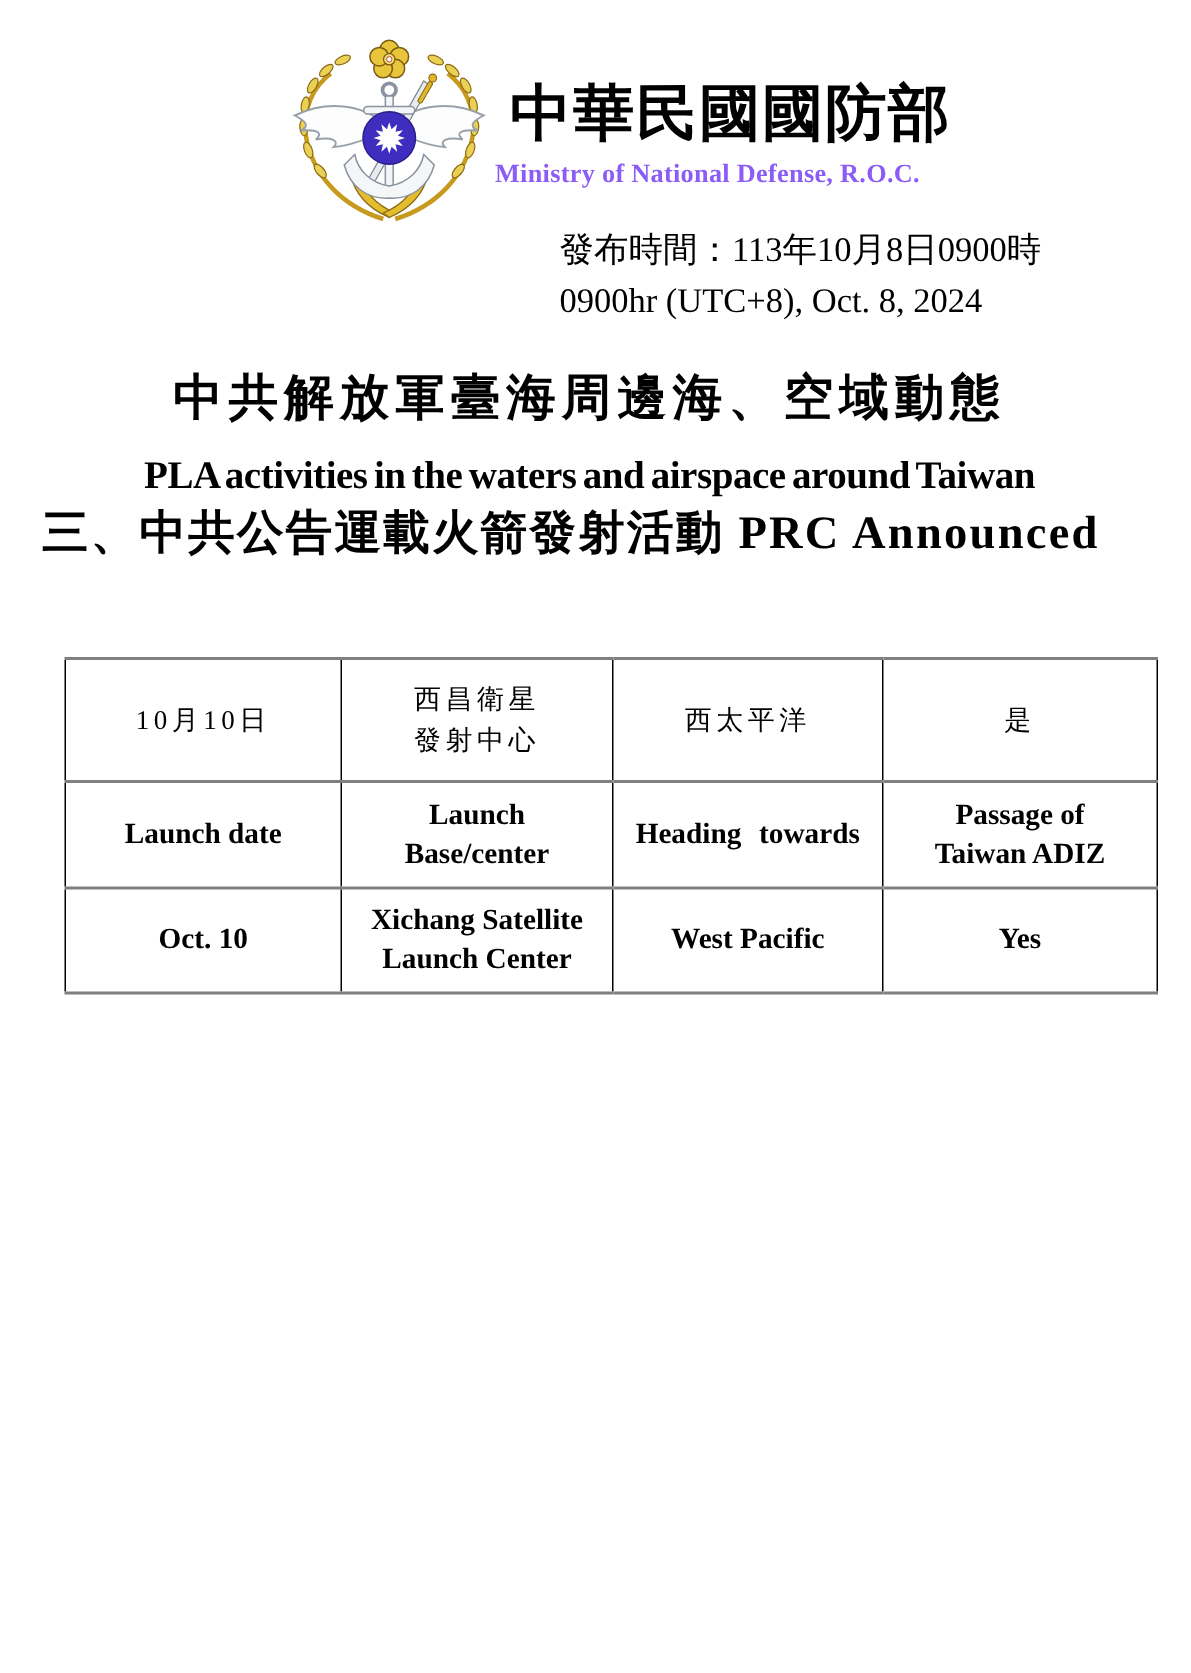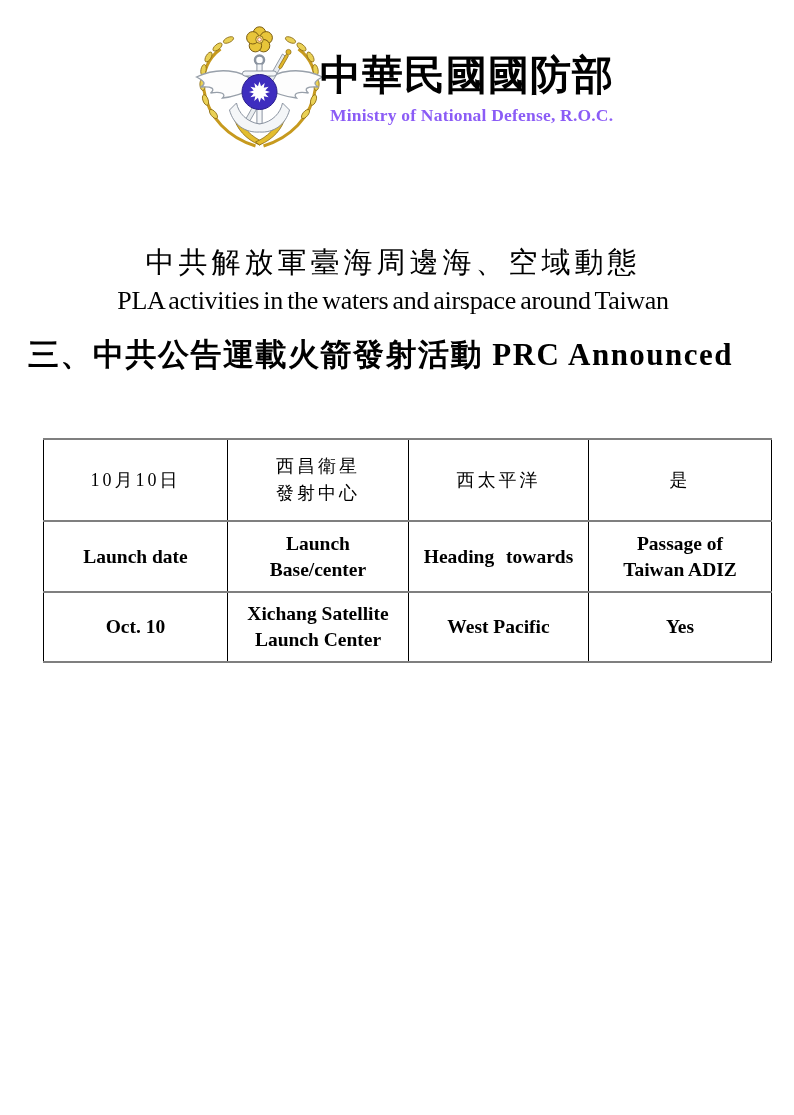--- a/index.html
+++ b/index.html
@@ -3,34 +3,34 @@
 <meta charset="utf-8">
 <style>
   html,body{margin:0;padding:0;background:#fff;}
   .page{
     position:relative;width:794px;height:1115px;background:#fff;
     font-family:"Liberation Serif","DejaVu Serif",serif;color:#000;overflow:hidden;
   }
   
   .emblem{position:absolute;left:189px;top:26px;width:141px;height:124px;}
   .org-zh{
-    position:absolute;left:320px;top:52px;font-size:41px;font-weight:bold;
+    position:absolute;left:340px;top:52px;font-size:41px;font-weight:bold;
     letter-spacing:1px;white-space:nowrap;line-height:1.15;
   }
   .org-en{
     position:absolute;left:330px;top:105px;font-size:17.5px;font-weight:bold;
     color:#8b5cf6;letter-spacing:0.2px;white-space:nowrap;
   }
   
   .release{position:absolute;left:373px;top:150px;font-size:23px;line-height:34px;}
   .release div{white-space:nowrap;}
   
   .main-title{position:absolute;left:0;top:243px;width:786px;text-align:center;}
-  .main-title .zh{font-size:29px;font-weight:normal;letter-spacing:4px;white-space:nowrap;}
-  .main-title .en{font-size:26px;font-weight:normal;letter-spacing:-0.3px;word-spacing:-2px;margin-top:3px;white-space:nowrap;}
+  .main-title .zh{font-size:33px;font-weight:bold;letter-spacing:4px;white-space:nowrap;}
+  .main-title .en{font-size:26px;font-weight:bold;letter-spacing:-0.3px;word-spacing:-2px;margin-top:14px;white-space:nowrap;}
   
   .section{position:absolute;left:28px;top:337px;width:745px;font-size:31px;font-weight:bold;line-height:36px;}
   .section .l1{letter-spacing:1.5px;white-space:nowrap;}
   .section .l2{word-spacing:5px;letter-spacing:0.5px;white-space:nowrap;}
   
   table.launch{
     position:absolute;left:43px;top:438px;border-collapse:collapse;table-layout:fixed;
     width:728px;
   }
   table.launch td{
@@ -97,20 +97,24 @@
         <circle cx="63.3" cy="11.8" r="6.2"></circle>
       </g>
       <circle cx="70" cy="13.5" r="3.8" fill="#f3df76" stroke="#7a5c12" stroke-width="0.8"></circle>
       <circle cx="70" cy="13.5" r="1.8" fill="#ffffff" stroke="#b33" stroke-width="0.6"></circle>
     </svg>
   </div>
 
   <div class="org-zh">中華民國國防部</div>
   <div class="org-en">Ministry of National Defense, R.O.C.</div>
 
+  <div class="release">
+    <div>發布時間：113年10月8日0900時</div>
+    <div>0900hr (UTC+8), Oct. 8, 2024</div>
+  </div>
 
   <div class="main-title">
     <div class="zh">中共解放軍臺海周邊海、空域動態</div>
     <div class="en">PLA activities in the waters and airspace around Taiwan</div>
   </div>
 
   <div class="section">
     <div class="l1">三、中共公告運載火箭發射活動 PRC Announced</div>
   </div>
 

